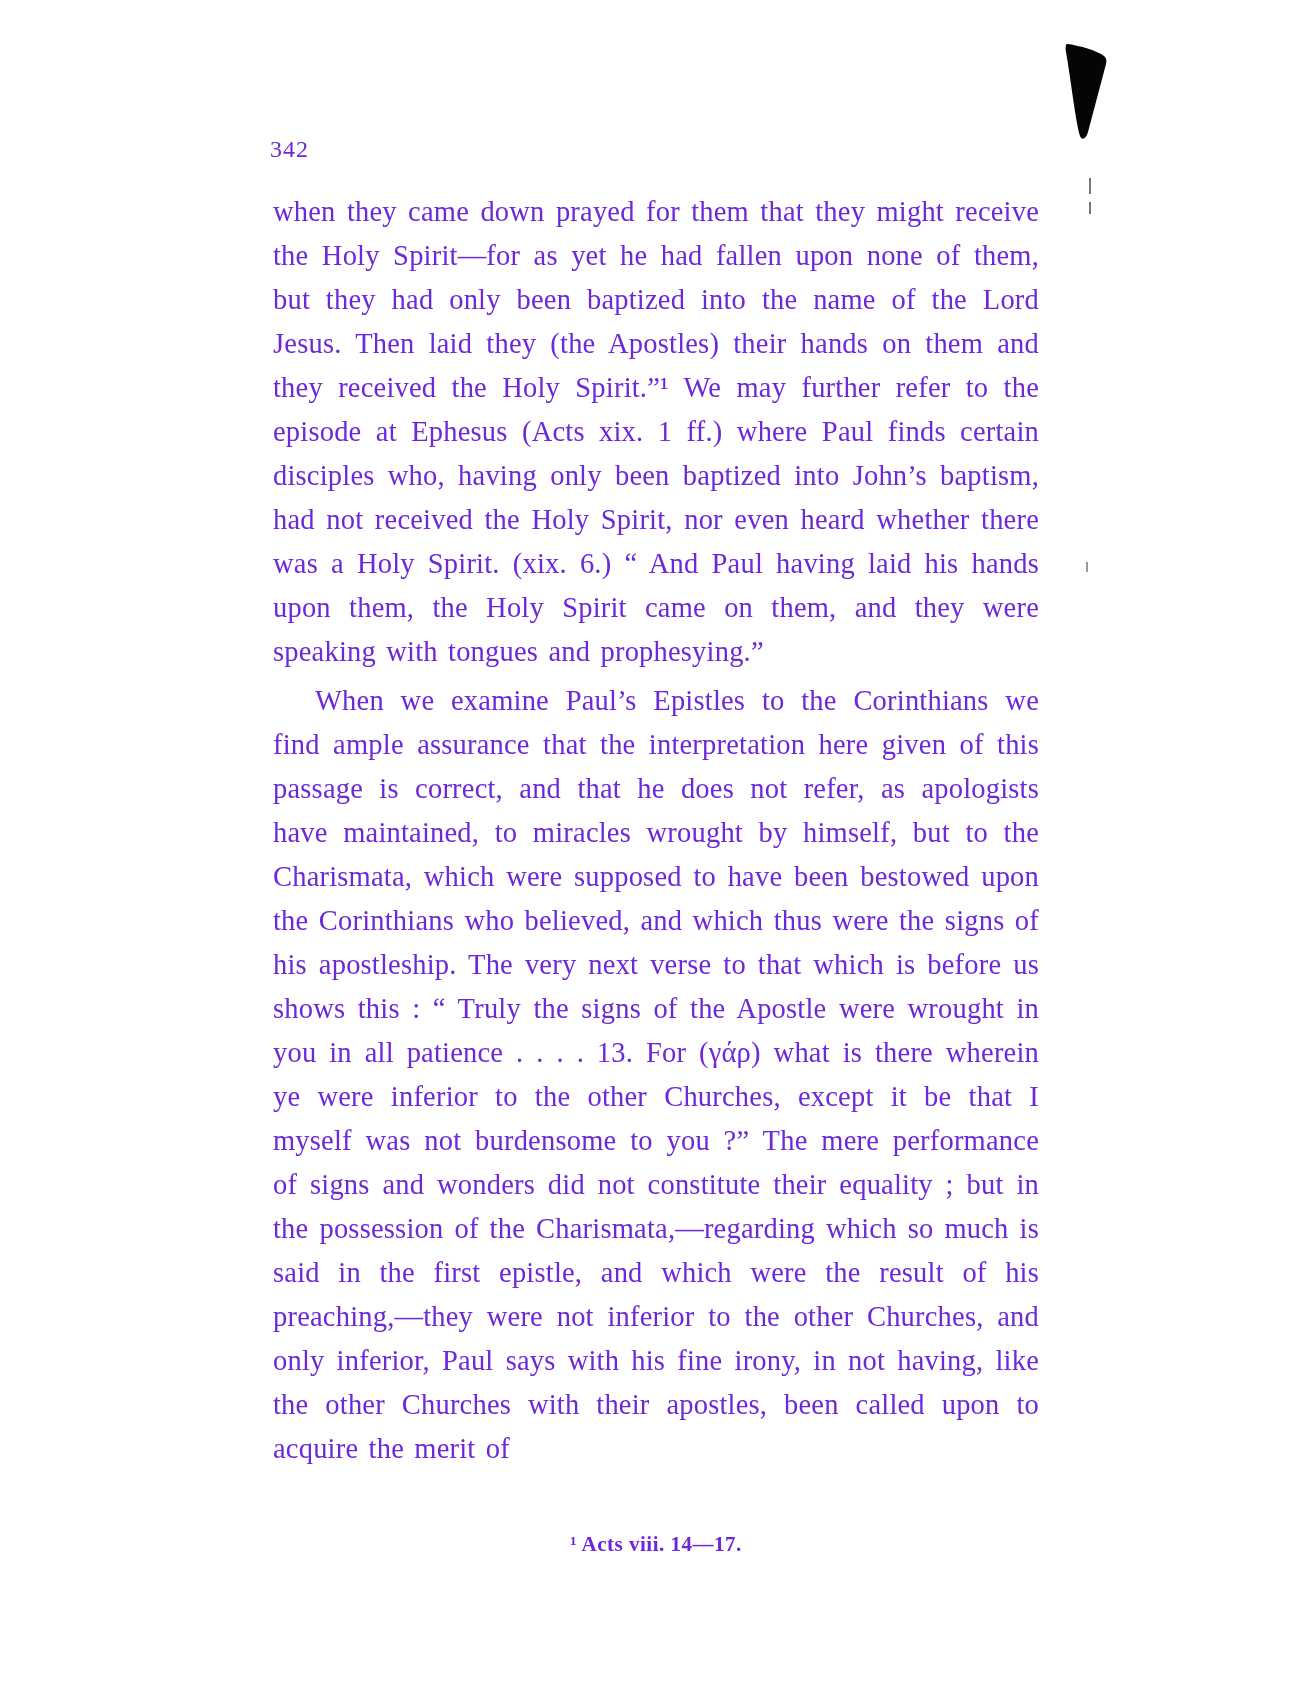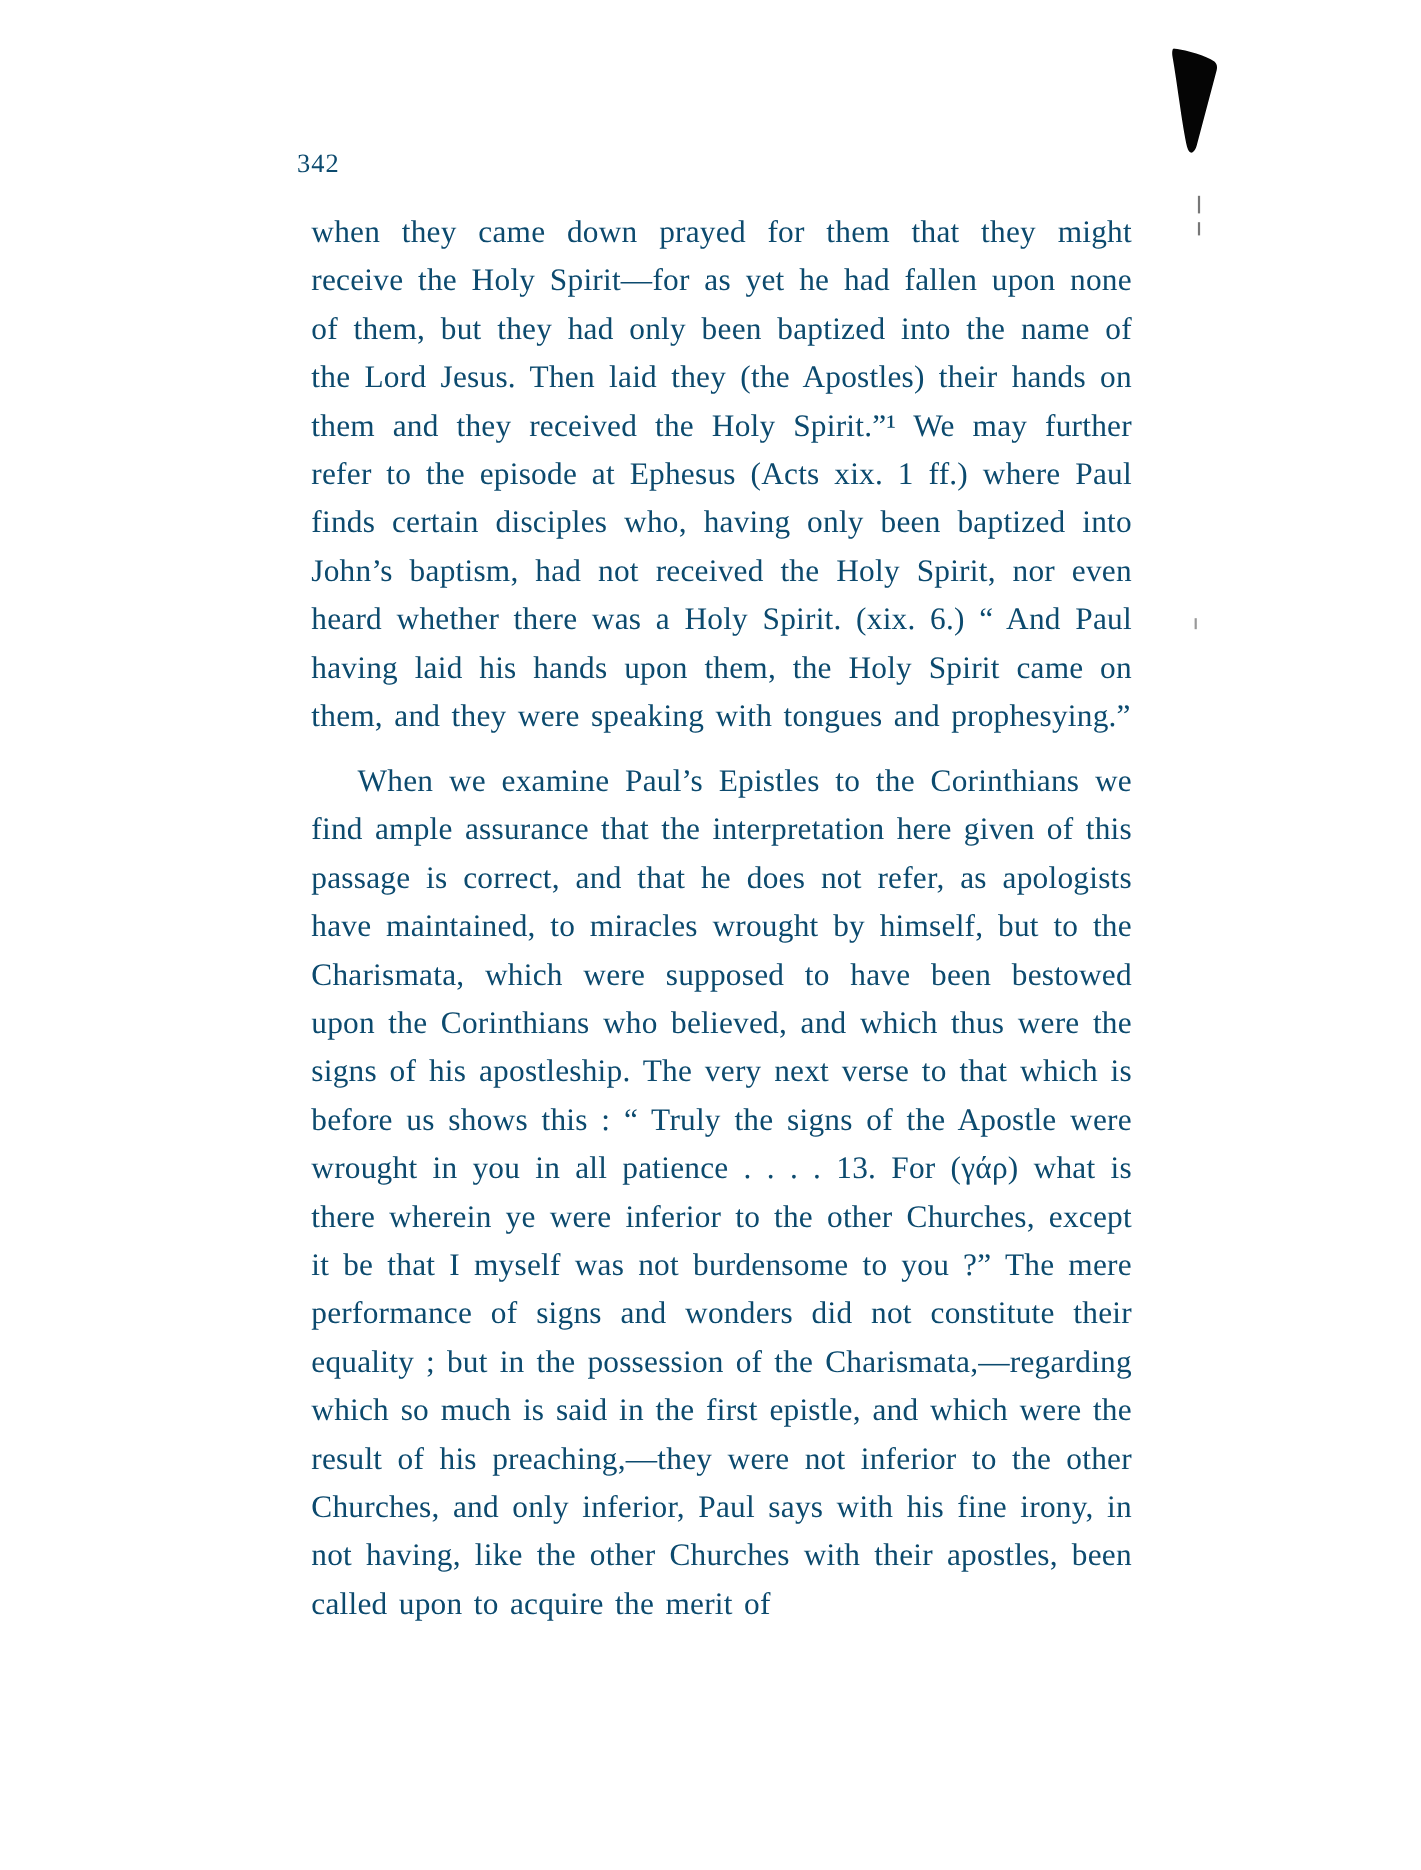--- a/index.html
+++ b/index.html
@@ -7,21 +7,21 @@
     padding: 0;
     background: #ffffff;
   }
   .page {
     position: relative;
     width: 1292px;
     height: 1700px;
     background: #ffffff;
     overflow: hidden;
     font-family: "Liberation Serif", "DejaVu Serif", serif;
-    color: #0c4a6e;
+    color: #6d28d9;
   }
   .text-column {
     position: absolute;
     left: 268px;
     top: 130px;
     width: 776px;
   }
   .header-row {
     position: relative;
     height: 40px;
@@ -39,21 +39,21 @@
     left: 0;
     right: 0;
     top: 2px;
     text-align: center;
     font-size: 26px;
     font-weight: 700;
     letter-spacing: 3px;
     word-spacing: 8px;
   }
   .body-text p {
-    margin: 15px;
+    margin: 5px;
     font-size: 28.5px;
     line-height: 44px;
     text-align: justify;
     text-justify: inter-word;
     word-spacing: 3px;
     letter-spacing: 0.2px;
   }
   .body-text p.indent {
     text-indent: 42px;
   }
@@ -104,14 +104,15 @@
       <span class="page-number">342</span>
     </div>
 
     <div class="body-text">
       <p class="no-indent">when they came down prayed for them that they might receive the Holy Spirit—for as yet he had fallen upon none of them, but they had only been baptized into the name of the Lord Jesus.  Then laid they (the Apostles) their hands on them and they received the Holy Spirit.”¹ We may further refer to the episode at Ephesus (Acts xix. 1 ff.) where Paul finds certain disciples who, having only been baptized into John’s baptism, had not received the Holy Spirit, nor even heard whether there was a Holy Spirit.  (xix. 6.) “ And Paul having laid his hands upon them, the Holy Spirit came on them, and they were speaking with tongues and prophesying.”</p>
       <p class="indent">When we examine Paul’s Epistles to the Corinthians we find ample assurance that the interpretation here given of this passage is correct, and that he does not refer, as apologists have maintained, to miracles wrought by himself, but to the Charismata, which were supposed to have been bestowed upon the Corinthians who believed, and which thus were the signs of his apostleship.  The very next verse to that which is before us shows this : “ Truly the signs of the Apostle were wrought in you in all patience . . . . 13. For (γάρ) what is there wherein ye were inferior to the other Churches, except it be that I myself was not burdensome to you ?”  The mere performance of signs and wonders did not constitute their equality ; but in the possession of the Charismata,—regarding which so much is said in the first epistle, and which were the result of his preaching,—they were not inferior to the other Churches, and only inferior, Paul says with his fine irony, in not having, like the other Churches with their apostles, been called upon to acquire the merit of</p>
     </div>
 
   </div>
 
+  <div class="footnote">¹ Acts viii. 14—17.</div>
 
 </div>
 
 </body></html>

